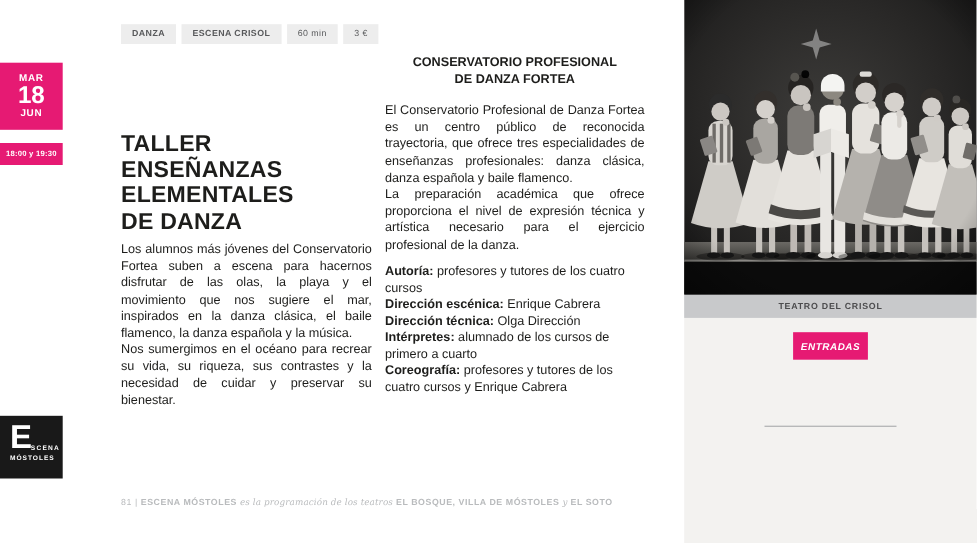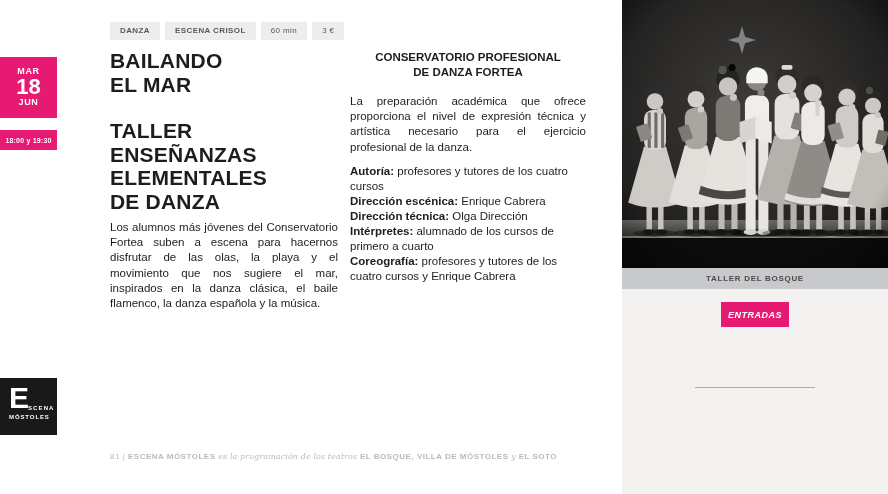--- a/index.html
+++ b/index.html
@@ -79,34 +79,34 @@
   </div>
   <div class="time-badge">18:00 y 19:30</div>
 
   <div class="tags-row">
       <span class="tag bold">DANZA</span>
       <span class="tag bold">ESCENA CRISOL</span>
       <span class="tag">60 min</span>
       <span class="tag">3 €</span>
     </div>
 
-  <h1 class="title-block">BAILANDO
-EL MAR</h1>
   <h2 class="subtitle-block">TALLER
 ENSEÑANZAS
 ELEMENTALES
 DE DANZA</h2>
   <div class="event-body">
       <p>Los alumnos más jóvenes del Conservatorio Fortea suben a escena para hacernos disfrutar de las olas, la playa y el movimiento que nos sugiere el mar, inspirados en la danza clásica, el baile flamenco, la danza española y la música.</p>
+      <p>Nos sumergimos en el océano para recrear su vida, su riqueza, sus contrastes y la necesidad de cuidar y preservar su bienestar.</p>
     </div>
 
   <div class="company-col">
     <h3 class="company-heading">CONSERVATORIO PROFESIONAL
 DE DANZA FORTEA</h3>
     <div class="company-body">
+        <p>El Conservatorio Profesional de Danza Fortea es un centro público de reconocida trayectoria, que ofrece tres especialidades de enseñanzas profesionales: danza clásica, danza española y baile flamenco.</p>
         <p>La preparación académica que ofrece proporciona el nivel de expresión técnica y artística necesario para el ejercicio profesional de la danza.</p>
       </div>
     <div class="credits">
         <div><span class="credit-label">Autoría:</span><span> profesores y tutores de los cuatro cursos</span></div>
         <div><span class="credit-label">Dirección escénica:</span><span> Enrique Cabrera</span></div>
         <div><span class="credit-label">Dirección técnica:</span><span> Olga Dirección</span></div>
         <div><span class="credit-label">Intérpretes:</span><span> alumnado de los cursos de primero a cuarto</span></div>
         <div><span class="credit-label">Coreografía:</span><span> profesores y tutores de los cuatro cursos y Enrique Cabrera</span></div>
       </div>
   </div>
@@ -249,21 +249,21 @@
         <rect x="-9" y="-100" width="18" height="33" rx="7" fill="#e0ddd8"></rect>
         <circle cx="0" cy="-112" r="8.5" fill="#292724"></circle>
           <circle cx="0" cy="-107" r="6.8" fill="#ccc8c3"></circle>
         <circle cx="-3" cy="-120" r="3" fill="#504e4b"></circle>
         <circle cx="4" cy="-99" r="2.6" fill="#ccc8c3"></circle>
         <rect x="3" y="-86" width="9" height="12" rx="1" fill="#706d69" transform="rotate(14 7 -80)"></rect>
       </g>
       <rect width="266" height="268" fill="url(#vigG)"></rect>
     </svg>
     <div class="caption-bar">
-      <span>TALLER DEL BOSQUE</span>
+      <span>TEATRO DEL CRISOL</span>
     </div>
     <button class="tickets-btn">ENTRADAS</button>
     <div class="divider"></div>
   </div>
 
   <div class="logo">
     <span class="logo-e">E</span>
     <span class="logo-scena">SCENA</span>
     <span class="logo-mostoles">MÓSTOLES</span>
   </div>

